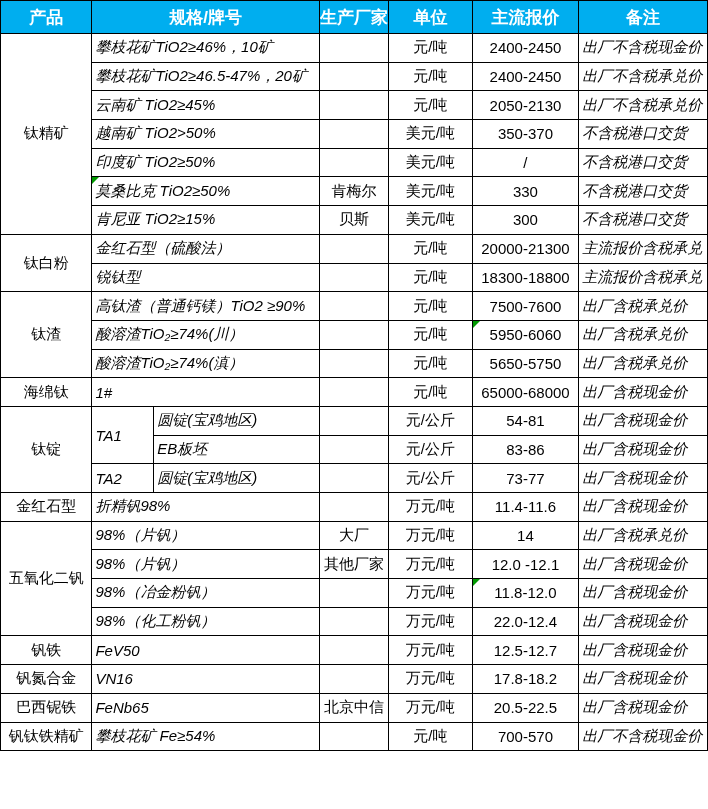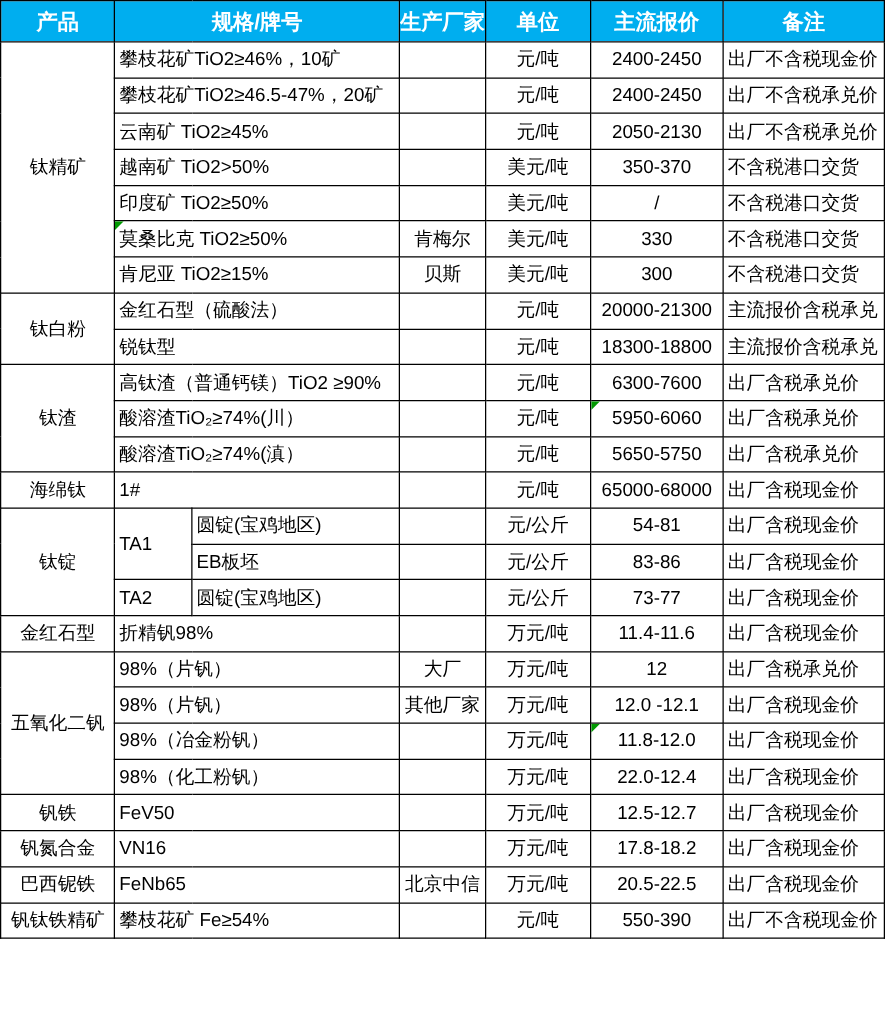--- a/index.html
+++ b/index.html
@@ -42,20 +42,21 @@
   }
   .price-table td {
     font-size: 15px;
     padding: 0;
     text-align: center;
     position: relative;
   }
   .price-table td.left {
     text-align: left;
     padding-left: 3px;
+    font-style: italic;
   }
   .corner-marker {
     position: absolute;
     top: 0;
     left: 0;
     width: 0;
     height: 0;
     border-top: 7px solid var(--marker-green);
     border-right: 7px solid transparent;
   }
@@ -148,21 +149,21 @@
           <td></td>
           <td>元/吨</td>
           <td>18300-18800</td>
           <td class="left">主流报价含税承兑</td>
         </tr>
         <tr>
           <td rowspan="3">钛渣</td>
           <td class="left" colspan="2">高钛渣（普通钙镁）TiO2 ≥90%</td>
           <td></td>
           <td>元/吨</td>
-          <td>6300-7600</td>
+          <td>7500-7600</td>
           <td class="left">出厂含税承兑价</td>
         </tr>
         <tr>
           <td class="left" colspan="2">酸溶渣TiO₂≥74%(川）</td>
           <td></td>
           <td>元/吨</td>
           <td>5950-6060<span class="corner-marker"></span></td>
           <td class="left">出厂含税承兑价</td>
         </tr>
         <tr>
@@ -210,21 +211,21 @@
           <td></td>
           <td>万元/吨</td>
           <td>11.4-11.6</td>
           <td class="left">出厂含税现金价</td>
         </tr>
         <tr>
           <td rowspan="4">五氧化二钒</td>
           <td class="left" colspan="2">98%（片钒）</td>
           <td>大厂</td>
           <td>万元/吨</td>
-          <td>12</td>
+          <td>14</td>
           <td class="left">出厂含税承兑价</td>
         </tr>
         <tr>
           <td class="left" colspan="2">98%（片钒）</td>
           <td>其他厂家</td>
           <td>万元/吨</td>
           <td>12.0 -12.1</td>
           <td class="left">出厂含税现金价</td>
         </tr>
         <tr>
@@ -263,18 +264,18 @@
           <td>北京中信</td>
           <td>万元/吨</td>
           <td>20.5-22.5</td>
           <td class="left">出厂含税现金价</td>
         </tr>
         <tr>
           <td rowspan="1">钒钛铁精矿</td>
           <td class="left" colspan="2">攀枝花矿 Fe≥54%</td>
           <td></td>
           <td>元/吨</td>
-          <td>550-390</td>
+          <td>700-570</td>
           <td class="left">出厂不含税现金价</td>
         </tr>
       </tbody>
   </table>
 </div>
 
 </body></html>

